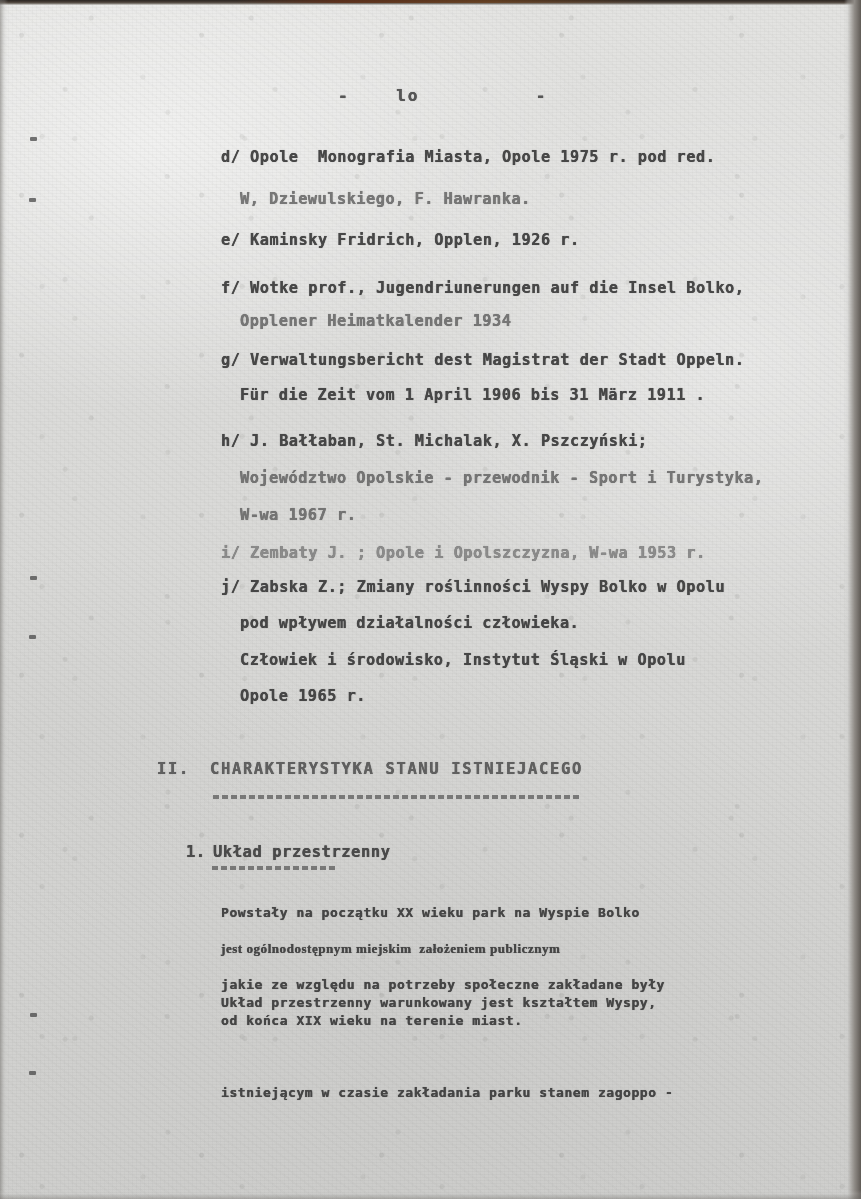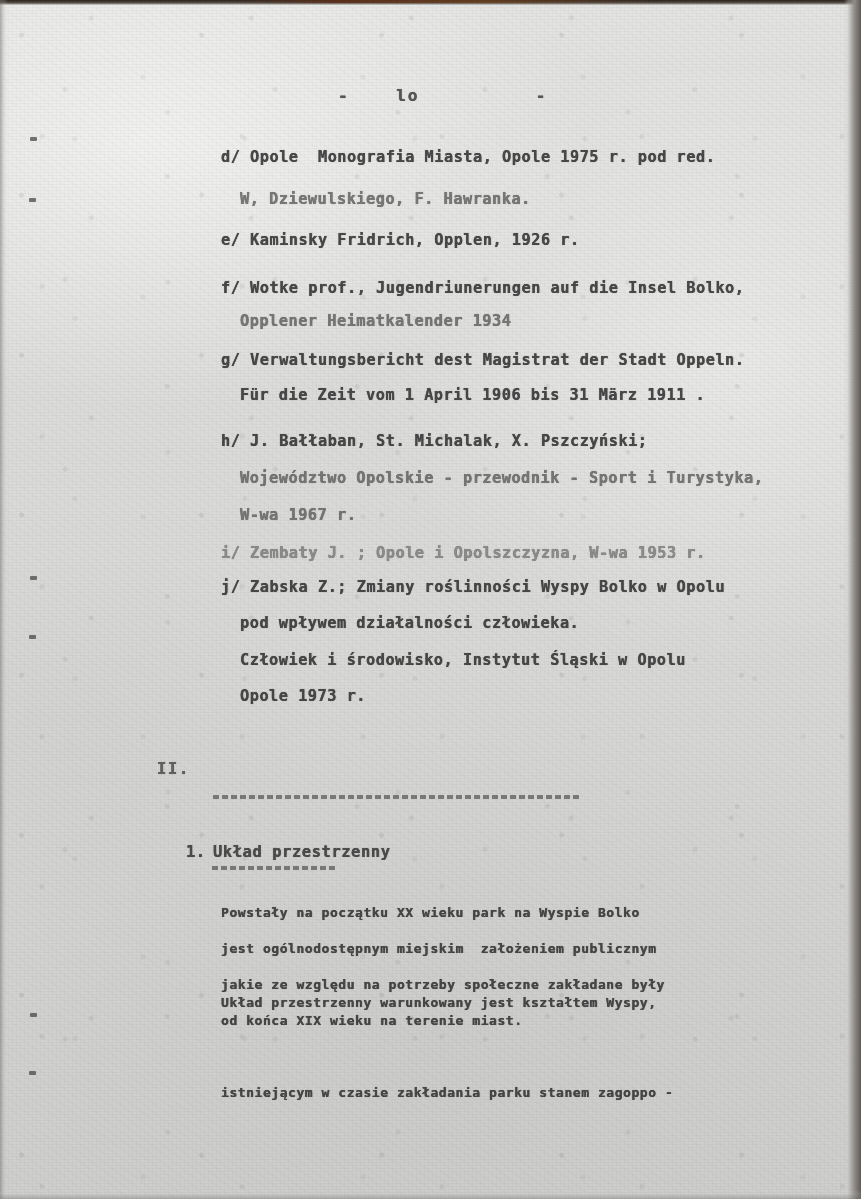--- a/index.html
+++ b/index.html
@@ -176,31 +176,32 @@
 
     <div class="type bib-line" style="left:221px; top:432px;">h/ J. Bałłaban, St. Michalak, X. Pszczyński;</div>
     <div class="type bib-line faint" style="left:240px; top:469px;">Województwo Opolskie - przewodnik - Sport i Turystyka,</div>
     <div class="type bib-line faint" style="left:240px; top:506px;">W-wa 1967 r.</div>
 
     <div class="type bib-line fainter" style="left:221px; top:544px;">i/ Zembaty J. ; Opole i Opolszczyzna, W-wa 1953 r.</div>
 
     <div class="type bib-line" style="left:221px; top:578px;">j/ Zabska Z.; Zmiany roślinności Wyspy Bolko w Opolu</div>
     <div class="type bib-line" style="left:240px; top:614px;">pod wpływem działalności człowieka.</div>
     <div class="type bib-line" style="left:240px; top:651px;">Człowiek i środowisko, Instytut Śląski w Opolu</div>
-    <div class="type bib-line" style="left:240px; top:687px;">Opole 1973 r.</div>
+    <div class="type bib-line" style="left:240px; top:687px;">Opole 1965 r.</div>
 
     <div class="type heading" style="left:157px; top:760px;">II.</div>
+    <div class="type heading" style="left:210px; top:760px;">CHARAKTERYSTYKA STANU ISTNIEJACEGO</div>
     <div class="rule" style="left:213px; top:795px; width:366px;"></div>
 
     <div class="type subheading" style="left:186px; top:843px;">1.</div>
     <div class="type subheading" style="left:213px; top:843px;">Układ przestrzenny</div>
     <div class="rule" style="left:212px; top:866px; width:124px;"></div>
 
     <div class="type body-line" style="left:221px; top:905px;">Powstały na początku XX wieku park na Wyspie Bolko</div>
-    <div class="type body-line" style="left:221px; top:941px;">jest ogólnodostępnym miejskim  założeniem publicznym</div>
+    <div class="type body-line" style="left:221px; top:941px;font-family:Liberation Serif, serif;">jest ogólnodostępnym miejskim  założeniem publicznym</div>
     <div class="type body-line" style="left:221px; top:977px;">jakie ze względu na potrzeby społeczne zakładane były</div>
     <div class="type body-line" style="left:221px; top:1013px;">od końca XIX wieku na terenie miast.</div>
     <div class="type body-line" style="left:221px; top:995px;">Układ przestrzenny warunkowany jest kształtem Wyspy,</div>
     <div class="type body-line" style="left:221px; top:1085px;text-align:right;">istniejącym w czasie zakładania parku stanem zagoppo -</div>
 
     <div class="margin-mark" style="left:30px; top:137px;"></div>
     <div class="margin-mark" style="left:29px; top:198px;"></div>
     <div class="margin-mark" style="left:30px; top:576px;"></div>
     <div class="margin-mark" style="left:29px; top:635px;"></div>
     <div class="margin-mark" style="left:30px; top:1013px;"></div>

